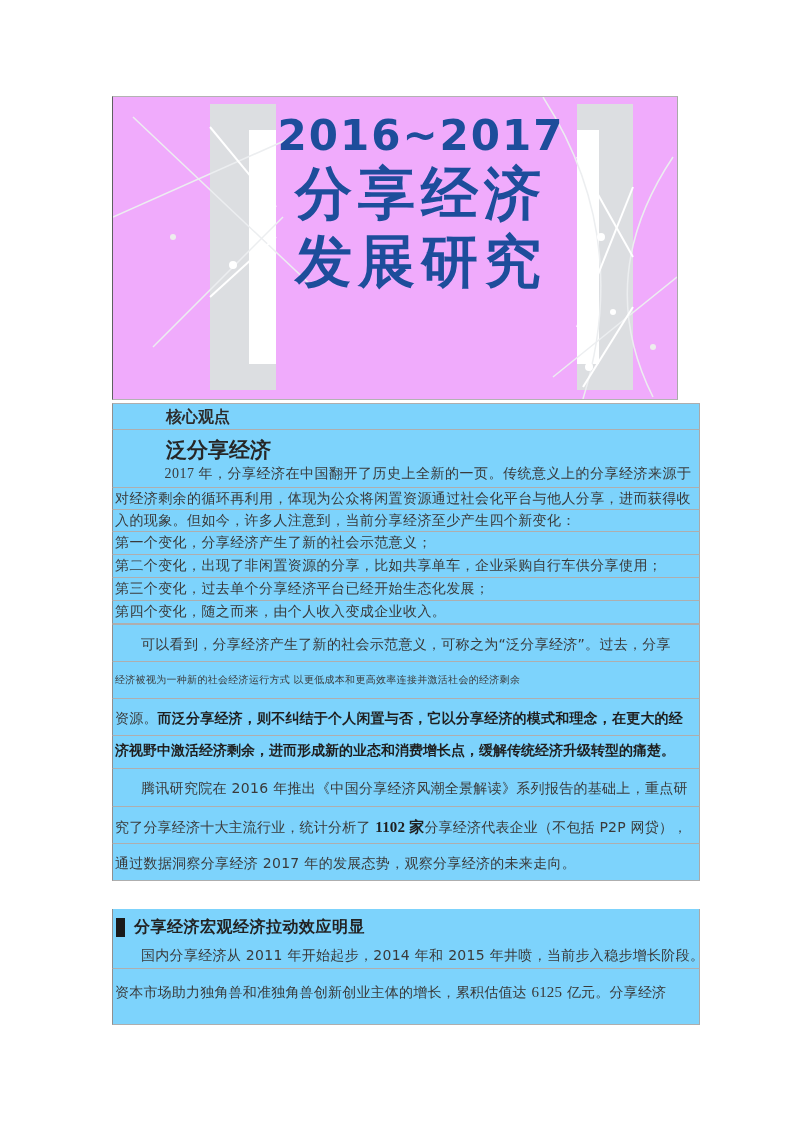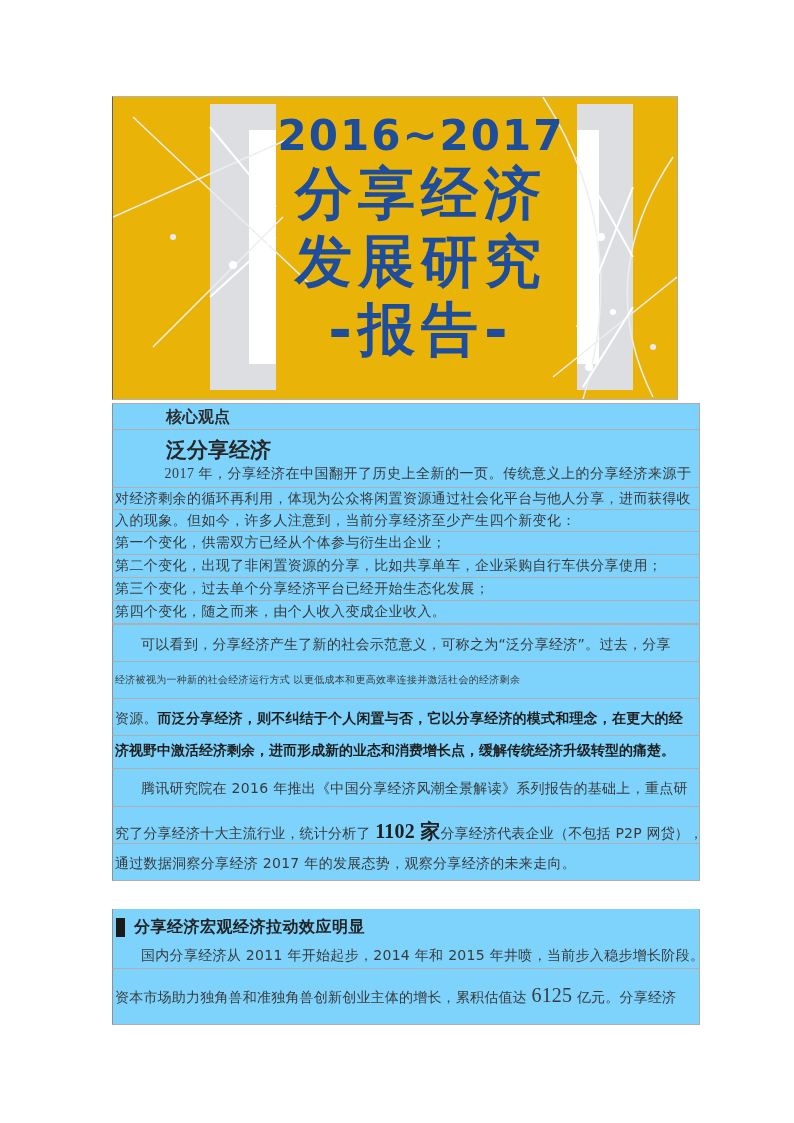--- a/index.html
+++ b/index.html
@@ -6,21 +6,21 @@
   body{
     width:794px;height:1123px;position:relative;background:#ffffff;
     font-family:"DejaVu Sans","Liberation Sans",sans-serif;
     overflow:hidden;
   }
   .content-col{
     position:absolute;left:112px;top:96px;width:566px;
   }
   
   .header-art{
-    position:relative;width:564px;height:302px;background:#eab308;
+    position:relative;width:564px;height:302px;background:#f0abfc;
     border-top:1px solid #b3b3b3;border-bottom:1px solid #b3b3b3;
     border-left:1px solid #5f5f5f;border-right:1px solid #a9a9a9;
     overflow:hidden;
   }
   .panel{position:absolute;top:7px;height:286px;background:#dcdee1;}
   .panel-left{left:97px;width:66px;}
   .panel-right{left:464px;width:56px;}
   .panel-notch{position:absolute;top:26px;bottom:26px;background:#ffffff;}
   .panel-left .panel-notch{right:0;width:27px;}
   .panel-right .panel-notch{left:0;width:22px;}
@@ -55,21 +55,21 @@
   .r-j{height:33px;font-size:14px;font-weight:bold;color:#1f1f1f;padding:6px 0 0 2px;}
   .r-k{height:38px;font-size:14px;letter-spacing:0.3px;padding:11px 0 0 28px;}
   .r-l{height:37px;font-size:14px;letter-spacing:0.2px;padding:11px 0 0 2px;}
   .r-m{height:37px;font-size:14px;letter-spacing:0.3px;padding:11px 0 0 2px;}
   .r-no{height:60px;margin-top:28px;}
   .sec-head{display:flex;align-items:center;padding:8px 0 0 3px;}
   .sec-marker{display:inline-block;width:9px;height:19px;background:#1a1a1a;margin-right:9px;}
   .sec-label{font-size:16px;font-weight:bold;color:#222222;letter-spacing:0.5px;}
   .r-o-text{font-size:14px;letter-spacing:0.3px;padding:9px 0 0 28px;}
   .r-p{height:56px;font-size:14px;letter-spacing:0.2px;padding:15px 0 0 2px;}
-  .num-serif{font-family:"Liberation Serif","DejaVu Serif",serif;font-size:20px;}
+  .num-serif{font-family:"Liberation Serif","DejaVu Serif",serif;font-size:15px;}
   .bold-seg{font-weight:bold;color:#1f1f1f;}
 </style>
 </head>
 <body>
 
 <div class="content-col">
 
   <div class="header-art">
     <div class="panel panel-left">
       <div class="panel-notch"></div>
@@ -102,35 +102,34 @@
       </g>
       <g fill="#ededed">
         <circle cx="60" cy="140" r="3"></circle>
         <circle cx="540" cy="250" r="3"></circle>
       </g>
     </svg>
     <div class="art-title">
       <div class="t-year">2016~2017</div>
       <div class="t-big">分享经济</div>
       <div class="t-big">发展研究</div>
-      <div class="t-big">-报告-</div>
     </div>
   </div>
 
   <div class="row first r-core sans">核心观点</div>
 
   <div class="row r-pan">
     <div class="pan-title">泛分享经济</div>
     <div class="pan-p1 serif">2017 年，分享经济在中国翻开了历史上全新的一页。传统意义上的分享经济来源于</div>
   </div>
 
   <div class="row r-line serif">对经济剩余的循环再利用，体现为公众将闲置资源通过社会化平台与他人分享，进而获得收</div>
   <div class="row r-line serif">入的现象。但如今，许多人注意到，当前分享经济至少产生四个新变化：</div>
 
-  <div class="row r-change serif">第一个变化，供需双方已经从个体参与衍生出企业；</div>
+  <div class="row r-change serif">第一个变化，分享经济产生了新的社会示范意义；</div>
   <div class="row r-change serif">第二个变化，出现了非闲置资源的分享，比如共享单车，企业采购自行车供分享使用；</div>
   <div class="row r-change serif">第三个变化，过去单个分享经济平台已经开始生态化发展；</div>
   <div class="row r-change serif">第四个变化，随之而来，由个人收入变成企业收入。</div>
 
   <div class="row first r-g sans">可以看到，分享经济产生了新的社会示范意义，可称之为“泛分享经济”。过去，分享</div>
   <div class="row r-h sans">经济被视为一种新的社会经济运行方式 以更低成本和更高效率连接并激活社会的经济剩余</div>
   <div class="row r-i sans"><span>资源。</span><span class="bold-seg">而泛分享经济，则不纠结于个人闲置与否，它以分享经济的模式和理念，在更大的经</span></div>
   <div class="row r-j sans">济视野中激活经济剩余，进而形成新的业态和消费增长点，缓解传统经济升级转型的痛楚。</div>
 
   <div class="row r-k sans">腾讯研究院在 2016 年推出《中国分享经济风潮全景解读》系列报告的基础上，重点研</div>

